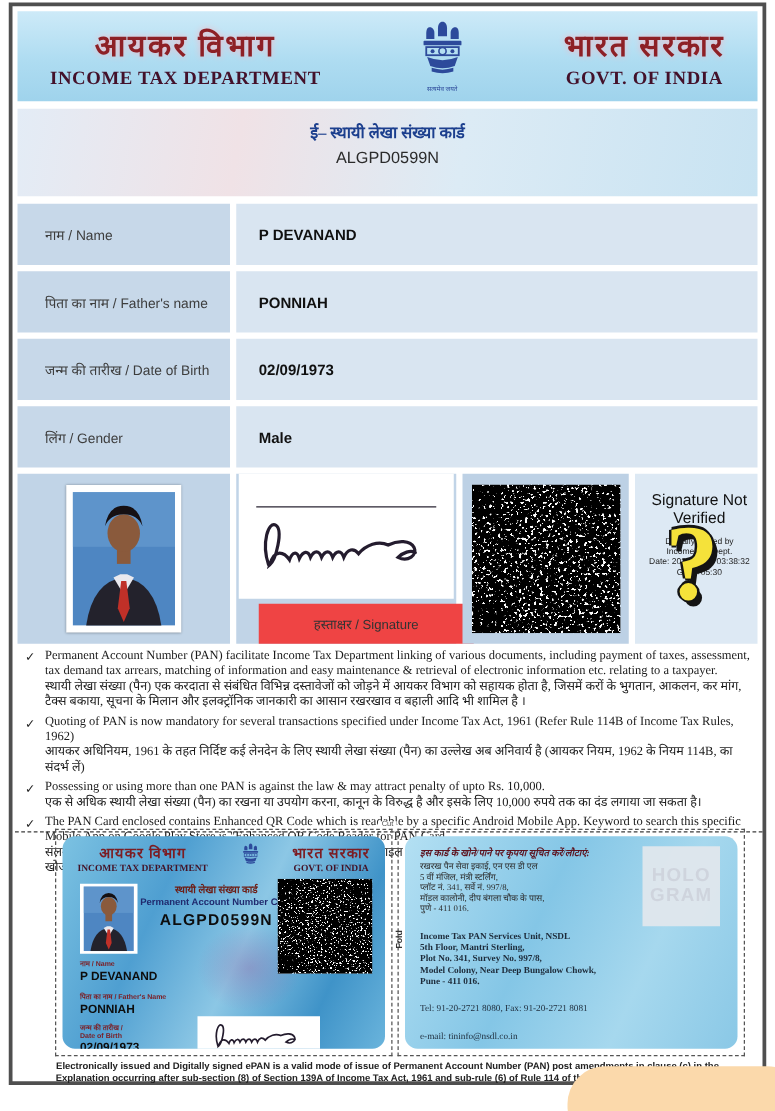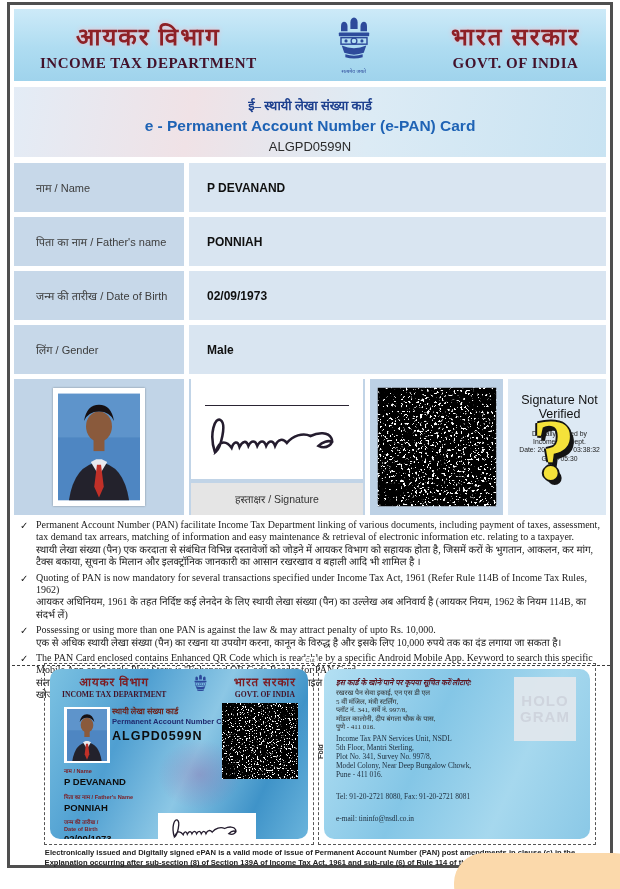--- a/index.html
+++ b/index.html
@@ -45,21 +45,21 @@
   .cell-qr    { left:360px; width:133px; background:#bdd1e5; }
   .cell-ver   { left:498px; width:98px; background:#dde9f4; }
 
   .photo-frame { position:absolute; left:50%; top:50%; transform:translate(-50%,-50%);
     width:92px; height:118px; background:#fff; padding:5px; box-shadow:0 0 2px rgba(0,0,0,.35); }
   .photo-frame svg { width:100%; height:100%; display:block; }
 
   .sig-white { position:absolute; left:2px; top:0; width:172px; height:100px; background:#fff; }
   .sig-white .sig-topline { position:absolute; left:14px; right:14px; top:26px; border-top:1.6px solid #2a2433; }
   .sig-white svg { position:absolute; left:12px; top:30px; width:148px; height:56px; }
-  .sig-caption { position:absolute; left:2px; top:104px; width:172px; height:32px; background:#e5e5e5;
+  .sig-caption { position:absolute; left:18px; top:104px; width:172px; height:32px; background:#ef4444;
     display:flex; align-items:center; justify-content:center; font-size:10.5px; color:#333; }
 
   .qr-main { position:absolute; left:50%; top:50%; transform:translate(-50%,-50%); width:119px; height:119px; }
   .qr-main svg, .qr-card svg { width:100%; height:100%; display:block; }
 
   .verify-box { position:absolute; inset:0; padding:14px 2px 0 7px; }
   .verify-line { font-size:12.5px; color:#111; line-height:14px; }
   .verify-details { margin-top:9px; font-size:6.8px; line-height:8.2px; color:#222; }
   .qmark { position:absolute; left:24px; top:28px; font-size:86px; font-weight:bold; color:#f5e23a;
     font-family:"Liberation Serif", serif; line-height:86px;
@@ -91,41 +91,41 @@
 
   .cf-header { position:absolute; left:0; top:5px; width:100%; display:flex; justify-content:space-between;
     align-items:flex-start; padding:0 12px; z-index:2; }
   .cf-h-block { text-align:center; font-family:"Liberation Serif", serif; }
   .cf-h-hi { font-size:11.5px; font-weight:bold; color:#7c1c22; letter-spacing:1px; }
   .cf-h-en { font-size:7.6px; font-weight:bold; color:#431226; margin-top:1px; }
   .cf-emblem svg { width:17px; height:21px; }
 
   .cf-photo { position:absolute; left:14px; top:38px; width:46px; height:56px; background:#fff; padding:2px; z-index:2; }
   .cf-photo svg { width:100%; height:100%; display:block; }
-  .cf-titles { position:absolute; left:62px; top:36px; width:122px; text-align:left; z-index:2; }
+  .cf-titles { position:absolute; left:62px; top:36px; width:122px; text-align:center; z-index:2; }
   .cf-t-hi { font-size:8px; font-weight:bold; color:#6d1d14; font-family:"Liberation Serif", serif; }
   .cf-t-en { font-size:7.6px; font-weight:bold; color:#202a6e; margin-top:1px; }
   .cf-t-pan { font-size:12.5px; font-weight:bold; color:#0d0d0d; margin-top:3px; letter-spacing:1px; }
   .qr-card { position:absolute; right:10px; top:34px; width:76px; height:76px; z-index:2; }
 
   .cf-field { position:absolute; left:14px; z-index:2; }
   .cf-lbl { font-size:5.6px; font-weight:bold; color:#7c1c22; }
   .cf-val { font-size:9.5px; font-weight:bold; color:#0d0d0d; margin-top:1px; }
   .f-name { top:98px; } .f-father { top:124px; } .f-dob { top:149px; }
   .cf-sigbox { position:absolute; left:108px; top:144px; width:98px; height:32px; background:#fff; z-index:2; }
   .cf-sigbox svg { width:92px; height:28px; margin:2px 0 0 3px; }
 
   .fold-label { position:absolute; left:-6px; top:84px; transform:rotate(-90deg);
     font-size:7px; font-weight:bold; color:#333; z-index:4; }
 
   .cb-body { position:absolute; inset:0; padding:8px 12px; z-index:2; font-family:"Liberation Serif", serif; }
   .cb-title { font-size:7.6px; font-weight:bold; font-style:italic; color:#5d1420; }
   .cb-hi-addr { margin-top:2px; font-size:7px; line-height:8.6px; color:#2c2c2c; }
   .cb-lost { margin-top:5px; font-size:7.4px; font-style:italic; color:#233; width:180px; line-height:8.8px; }
-  .cb-en-addr { margin-top:2px; font-size:7.4px; line-height:9px; color:#1d2b3a; }
+  .cb-en-addr { margin-top:12px; font-size:7.4px; line-height:9px; color:#1d2b3a;font-weight:bold; }
   .cb-tel { margin-top:13px; font-size:7.4px; color:#1d2b3a; }
   .hologram { position:absolute; right:14px; top:8px; width:62px; height:64px;
     background:rgba(226,231,237,.92); display:flex; flex-direction:column; align-items:center;
     justify-content:center; font-size:15px; font-weight:bold; color:rgba(205,211,220,.95);
     letter-spacing:1px; line-height:16px; z-index:3; font-family:"Liberation Sans", sans-serif; }
 
   
   .footer { position:absolute; left:0; top:843px; width:600px; text-align:center;
     font-size:7.6px; font-weight:bold; color:#222; line-height:9.6px; }
   .footer a { color:#e4648c; text-decoration:underline; font-weight:bold; }
@@ -203,21 +203,20 @@
         <div class="emblem-motto">सत्यमेव जयते</div>
       </div>
       <div class="hdr-block">
         <div class="hdr-hi">भारत सरकार</div>
         <div class="hdr-en">GOVT. OF INDIA</div>
       </div>
     </div>
 
     <div class="band-title">
       <div class="title-hi">ई– स्थायी लेखा संख्या कार्ड</div>
-      <div class="title-en">e - Permanent Account Number (e-PAN) Card</div>
       <div class="title-pan">ALGPD0599N</div>
     </div>
 
     <div class="row r0">
       <div class="lbl-cell">नाम / Name</div>
       <div class="val-cell">P DEVANAND</div>
     </div>
     <div class="row r1">
       <div class="lbl-cell">पिता का नाम / Father's name</div>
       <div class="val-cell">PONNIAH</div>

